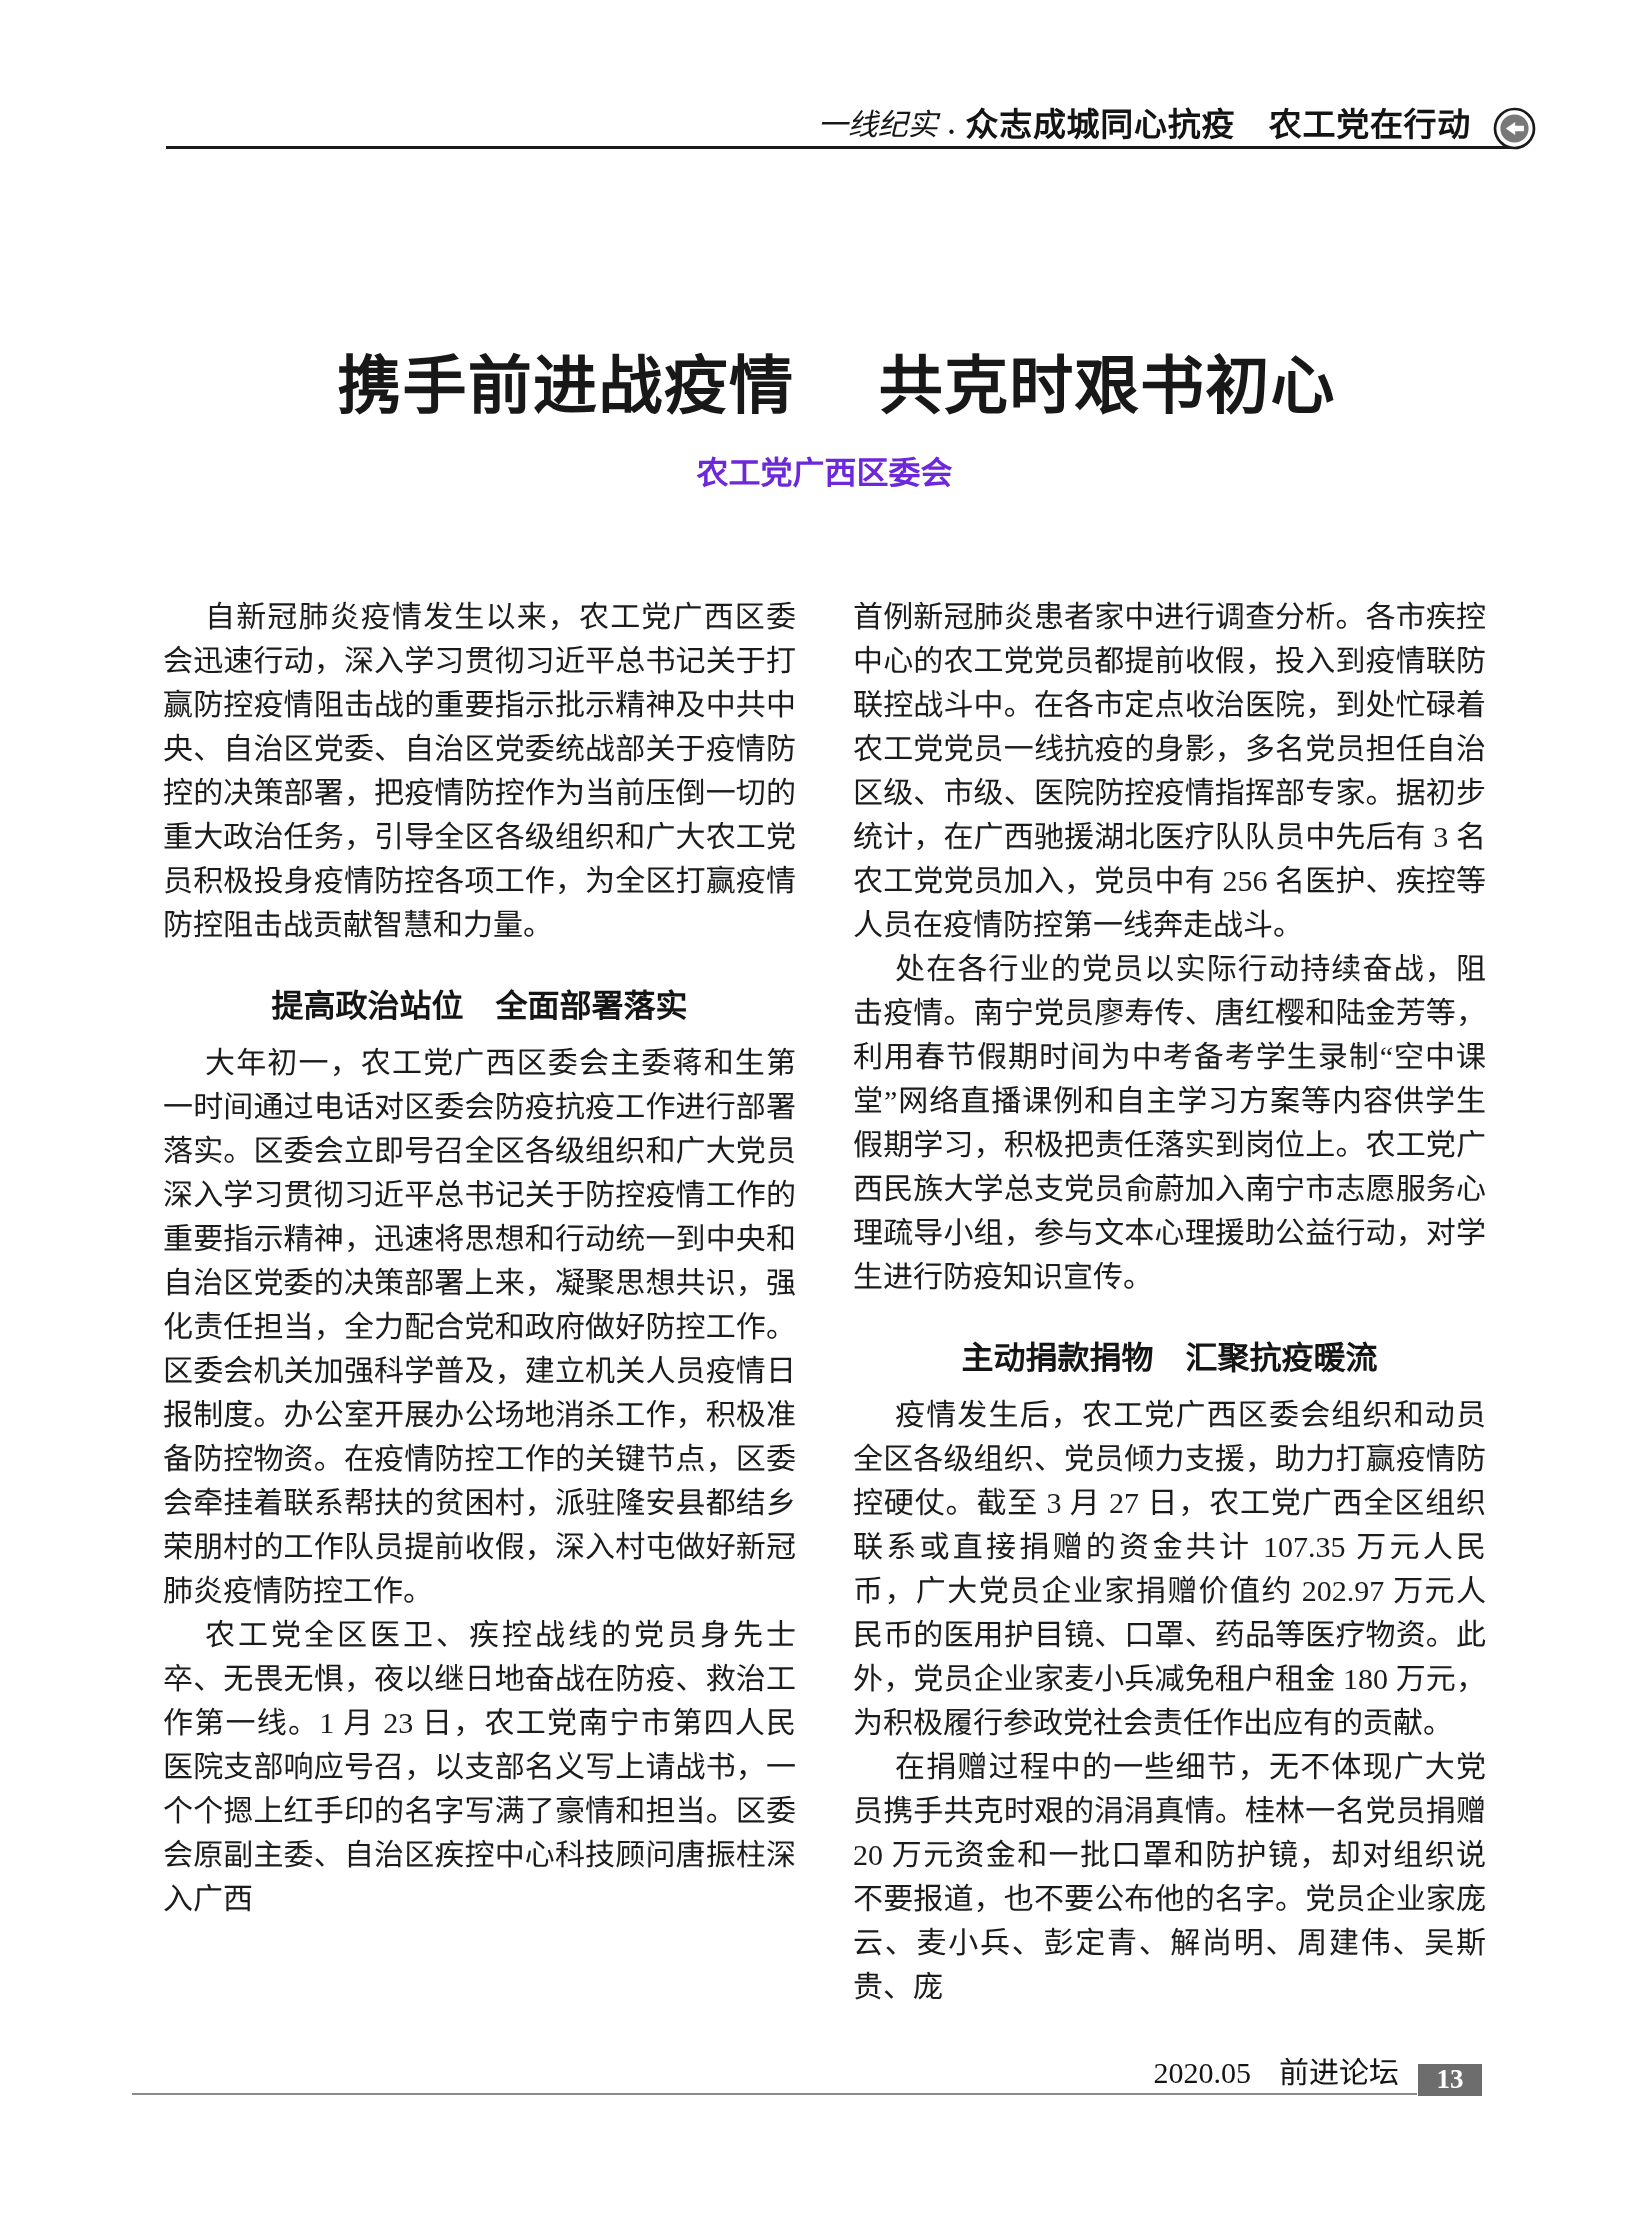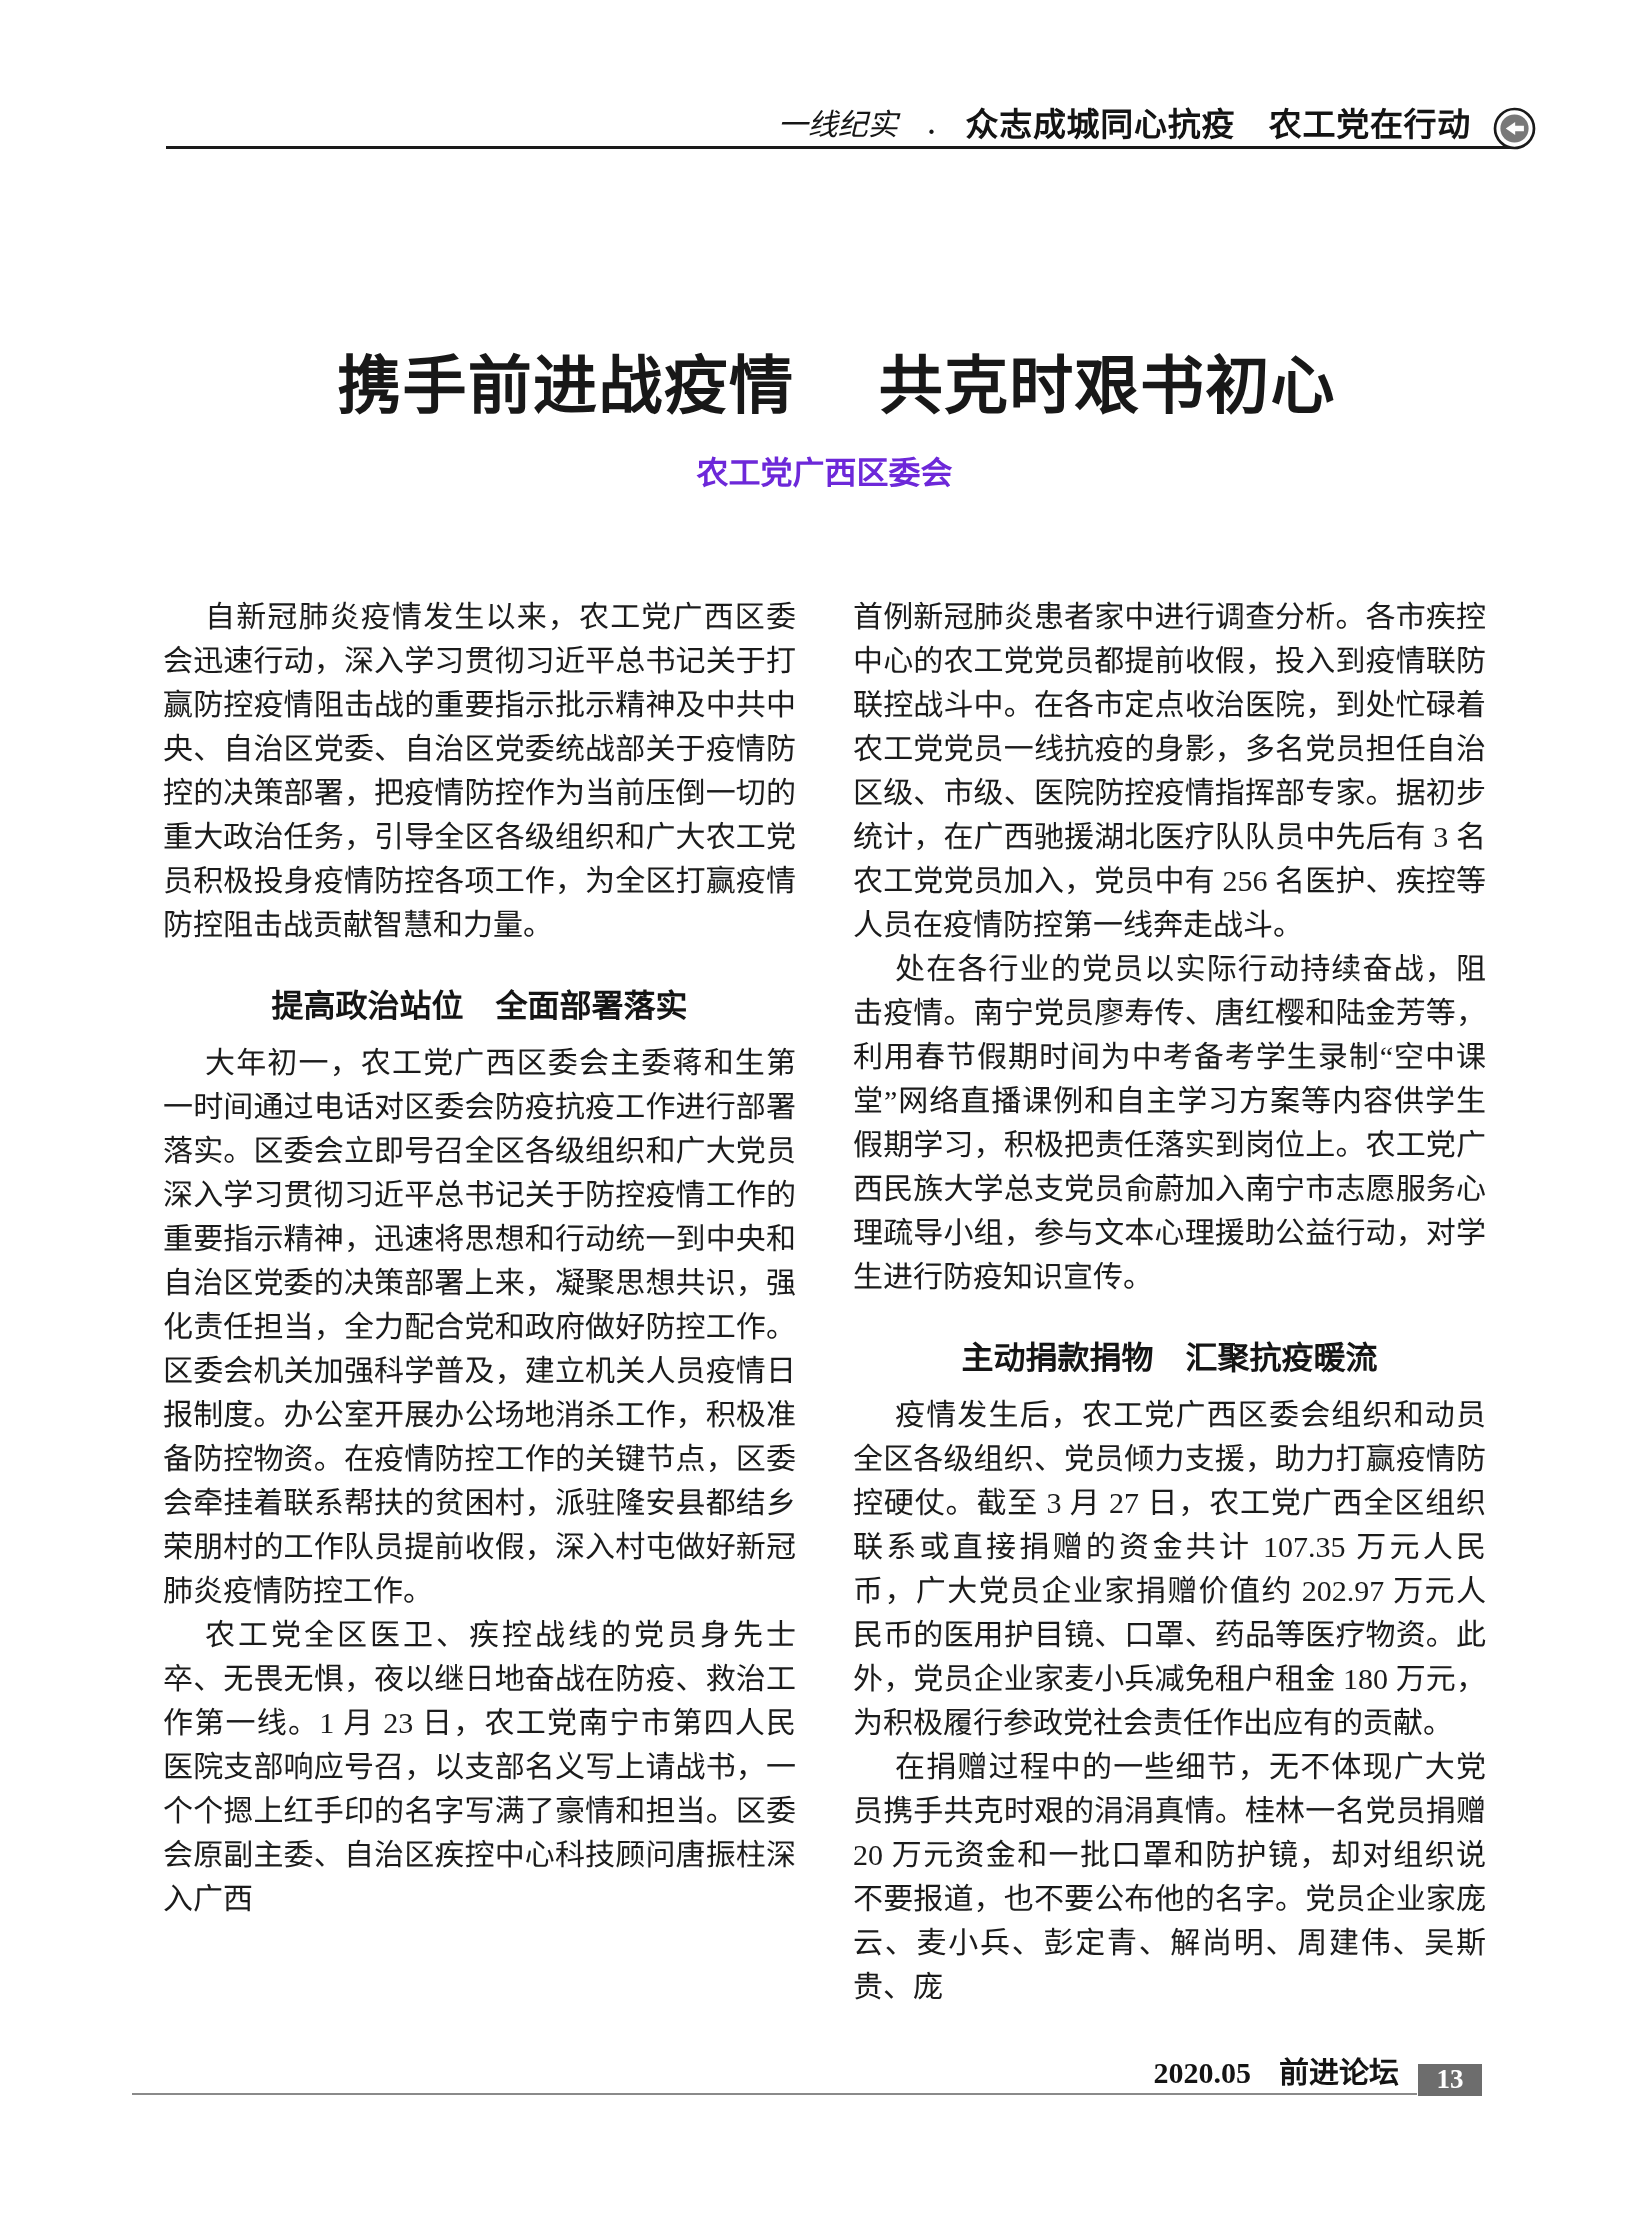--- a/index.html
+++ b/index.html
@@ -16,21 +16,20 @@
 
   
   .header-band {
     position: absolute;
     top: 101px;
     right: 174px;
     height: 47px;
     display: flex;
     align-items: flex-end;
     white-space: nowrap;
-    gap: 20px;
   }
   .strap-script {
     font-family: "Liberation Serif", "DejaVu Serif", serif;
     font-style: italic;
     font-weight: 500;
     font-size: 30px;
     line-height: 47px;
     color: #161616;
   }
   .strap-sep {
@@ -124,21 +123,21 @@
     left: 132px;
     top: 2093px;
     width: 1285px;
     height: 2px;
     background: #8a8a8a;
   }
   .footer-text {
     position: absolute;
     top: 2056px;
     right: 246px;
-    font-weight: bold;
+    font-weight: normal;
     font-size: 30px;
     line-height: 34px;
     color: #141414;
     white-space: nowrap;
   }
   .footer-journal { margin-left: 28px; }
   .page-number-box {
     position: absolute;
     left: 1418px;
     top: 2064px;

